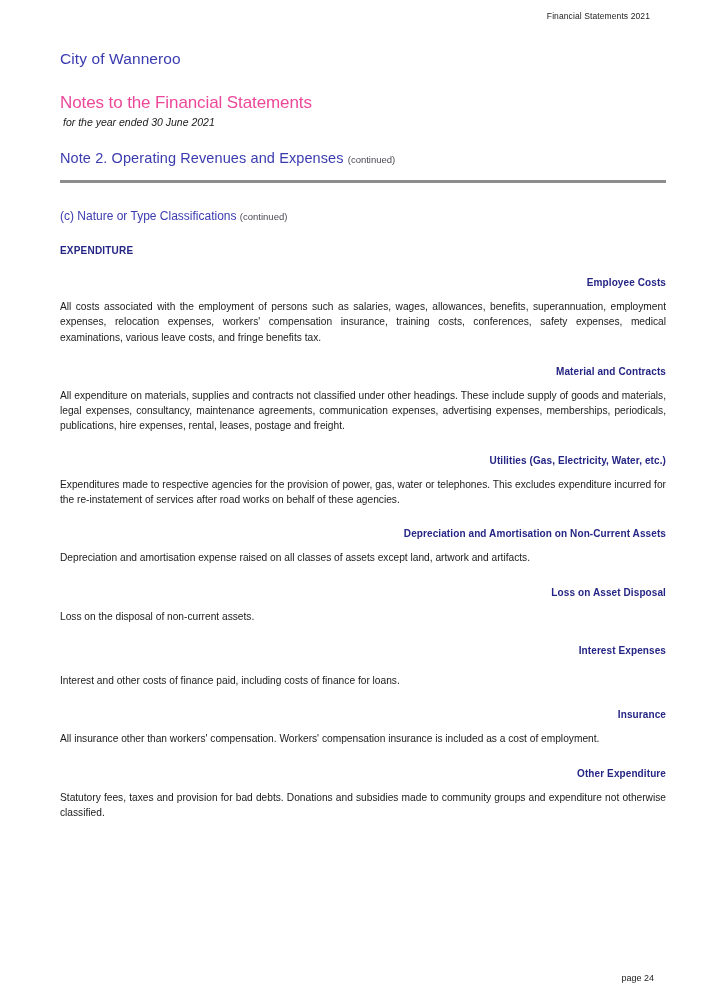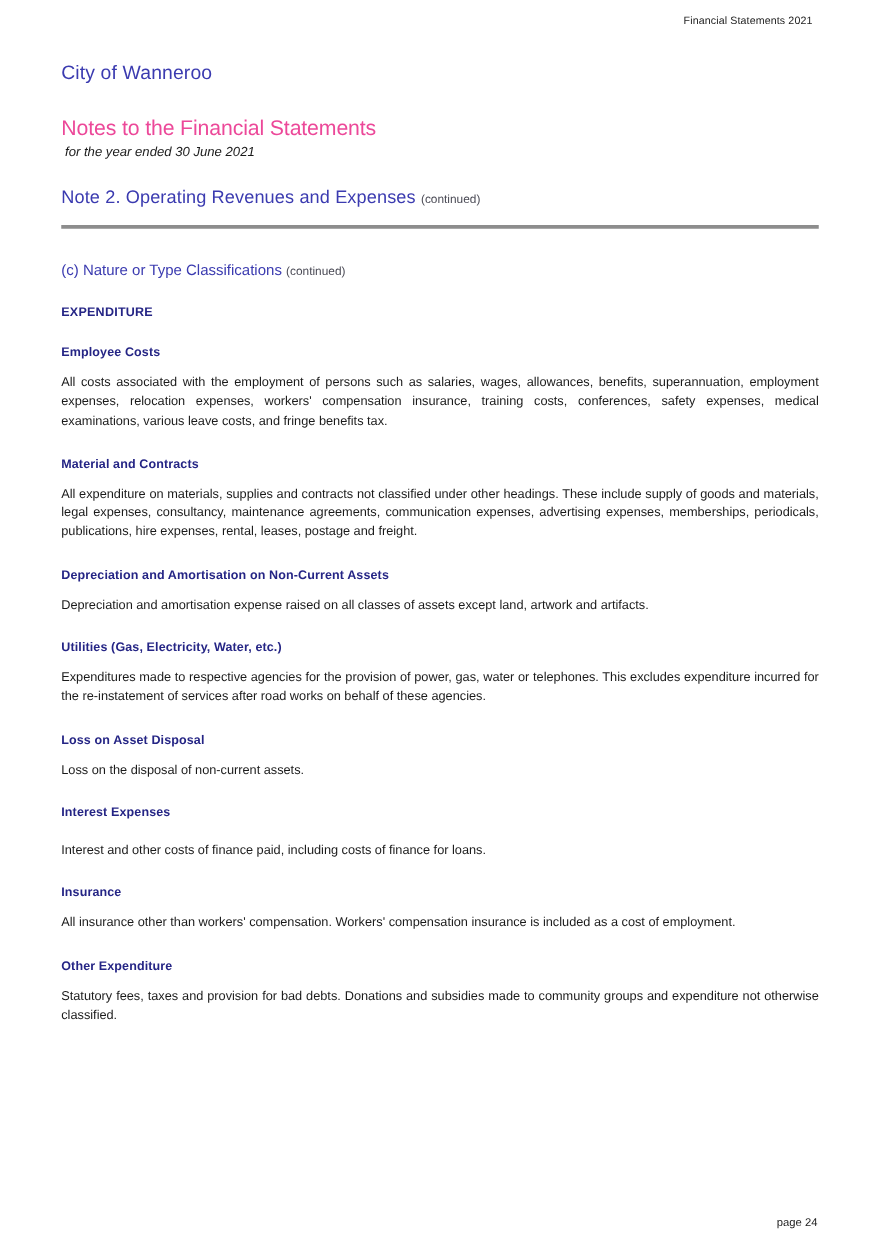--- a/index.html
+++ b/index.html
@@ -31,21 +31,21 @@
     right: 56px;
     font-size: 8.5px;
     color: #222222;
     letter-spacing: 0.1px;
     white-space: nowrap;
   }
 
   
   .content {
     position: absolute;
-    left: 49px;
+    left: 60px;
     top: 0;
     width: 606px;
   }
 
   .org-name {
     margin: 0;
     padding-top: 50px;
     font-size: 15.5px;
     font-weight: normal;
     color: #3b3bb0;
@@ -117,20 +117,21 @@
   .block {
     margin: 0;
   }
   .block-heading {
     margin: 0;
     padding-top: 21px;
     font-size: 10px;
     font-weight: bold;
     color: #252585;
     letter-spacing: 0.1px;
+    text-align: right;
   }
   .block-body {
     margin: 0;
     padding-top: 11px;
     font-size: 10.2px;
     line-height: 15.3px;
     color: #1a1a1a;
     text-align: justify;
     text-justify: inter-word;
   }
@@ -183,27 +184,27 @@
       <div class="block-heading">Employee Costs</div>
       <p class="block-body">All costs associated with the employment of persons such as salaries, wages, allowances, benefits, superannuation, employment expenses, relocation expenses, workers' compensation insurance, training costs, conferences, safety expenses, medical examinations, various leave costs, and fringe benefits tax.</p>
     </div>
 
     <div class="block" data-gap="normal">
       <div class="block-heading">Material and Contracts</div>
       <p class="block-body">All expenditure on materials, supplies and contracts not classified under other headings. These include supply of goods and materials, legal expenses, consultancy, maintenance agreements, communication expenses, advertising expenses, memberships, periodicals, publications, hire expenses, rental, leases, postage and freight.</p>
     </div>
 
     <div class="block" data-gap="normal">
+      <div class="block-heading">Utilities (Gas, Electricity, Water, etc.)</div>
+      <p class="block-body">Expenditures made to respective agencies for the provision of power, gas, water or telephones. This excludes expenditure incurred for the re-instatement of services after road works on behalf of these agencies.</p>
+    </div>
+
+    <div class="block" data-gap="normal">
       <div class="block-heading">Depreciation and Amortisation on Non-Current Assets</div>
       <p class="block-body">Depreciation and amortisation expense raised on all classes of assets except land, artwork and artifacts.</p>
-    </div>
-
-    <div class="block" data-gap="normal">
-      <div class="block-heading">Utilities (Gas, Electricity, Water, etc.)</div>
-      <p class="block-body">Expenditures made to respective agencies for the provision of power, gas, water or telephones. This excludes expenditure incurred for the re-instatement of services after road works on behalf of these agencies.</p>
     </div>
 
     <div class="block" data-gap="normal">
       <div class="block-heading">Loss on Asset Disposal</div>
       <p class="block-body">Loss on the disposal of non-current assets.</p>
     </div>
 
     <div class="block" data-gap="wide">
       <div class="block-heading">Interest Expenses</div>
       <p class="block-body">Interest and other costs of finance paid, including costs of finance for loans.</p>

